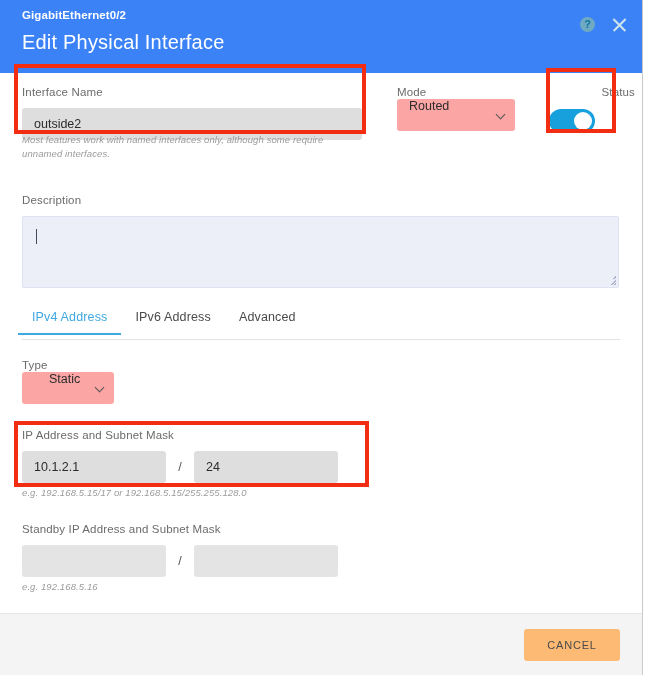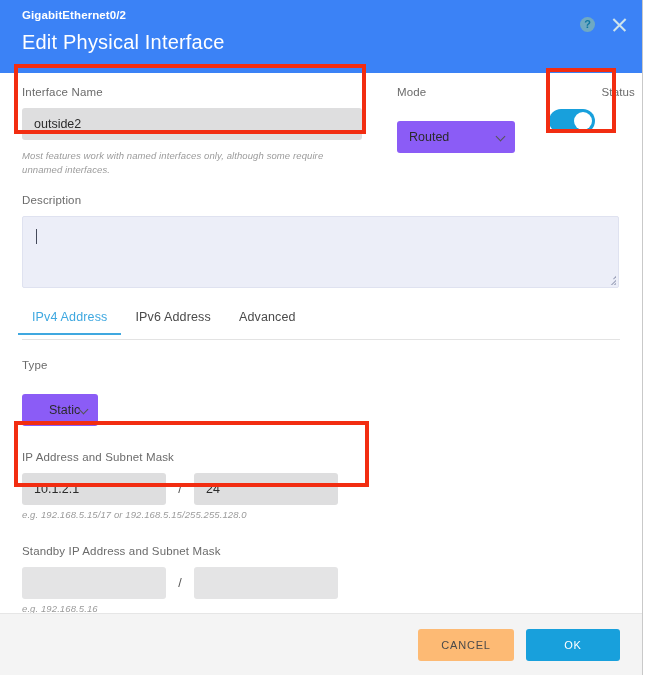--- a/index.html
+++ b/index.html
@@ -123,26 +123,26 @@
     position: relative;
     height: 112px;
   }
   .grp-name { position: absolute; left: 0;   top: 12px; width: 342px; }
   .grp-mode { position: absolute; left: 375px; top: 12px; width: 120px; }
   .grp-stat { position: absolute; left: 527px; top: 12px; width: 86px; text-align: right; }
 
   .name-input { width: 340px; margin-top: 9px; }
 
   .sel {
-    margin-top: 22px;
-    background: #8b5cf6;
+    margin-top: 0;
+    background: #fca5a5;
     border-radius: 3px;
     height: 32px;
     display: flex;
-    align-items: center;
+    align-items: flex-start;
     padding: 0 9px 0 12px;
     font-size: 12.5px;
     color: #2b2b2b;
     cursor: pointer;
     position: relative;
   }
   .sel-mode { width: 118px; }
   .sel .chev {
     position: absolute;
     right: 11px; top: 12px;
@@ -161,21 +161,21 @@
     cursor: pointer;
   }
   .toggle .knob {
     position: absolute;
     right: 3px; top: 3px;
     width: 18px; height: 18px;
     border-radius: 50%;
     background: #ffffff;
   }
 
-  .name-hint { position: absolute; left: 0; top: 76px; width: 340px; }
+  .name-hint { position: absolute; left: 0; top: 60px; width: 340px; }
 
   
   .grp-desc { margin-top: 8px; position: relative; }
   .ta {
     margin-top: 9px;
     width: 597px; height: 72px;
     background: #eceef8;
     border: 1px solid #dfe2f0;
     border-radius: 2px;
     position: relative;
@@ -223,21 +223,21 @@
     top: 0;
   }
   .tab:first-child { margin-left: -4px; }
   .tab.on {
     color: #3fa8e0;
     border-bottom: 2.5px solid #3fa8e0;
   }
 
   
   .grp-type { margin-top: 18px; }
-  .sel-type { width: 76px; padding-left: 27px; }
+  .sel-type { width: 92px; padding-left: 27px; }
 
   
   .grp-ip { margin-top: 24px; position: relative; }
   .pair {
     margin-top: 9px;
     display: flex;
     align-items: center;
   }
   .pair .f1 { width: 144px; }
   .pair .slash {
@@ -372,20 +372,19 @@
         <div class="slash">/</div>
         <div class="fld f2 empty"></div>
       </div>
       <div class="hint ip-hint">e.g. 192.168.5.16</div>
     </div>
 
   </div>
 
   <div class="ftr">
     <button class="btn btn-cancel">CANCEL</button>
-    <button class="btn btn-ok">OK</button>
   </div>
 
 </div>
 
 <div class="anno" id="anno-name"></div>
 <div class="anno" id="anno-stat"></div>
 <div class="anno" id="anno-ip"></div>
 
 </body></html>

